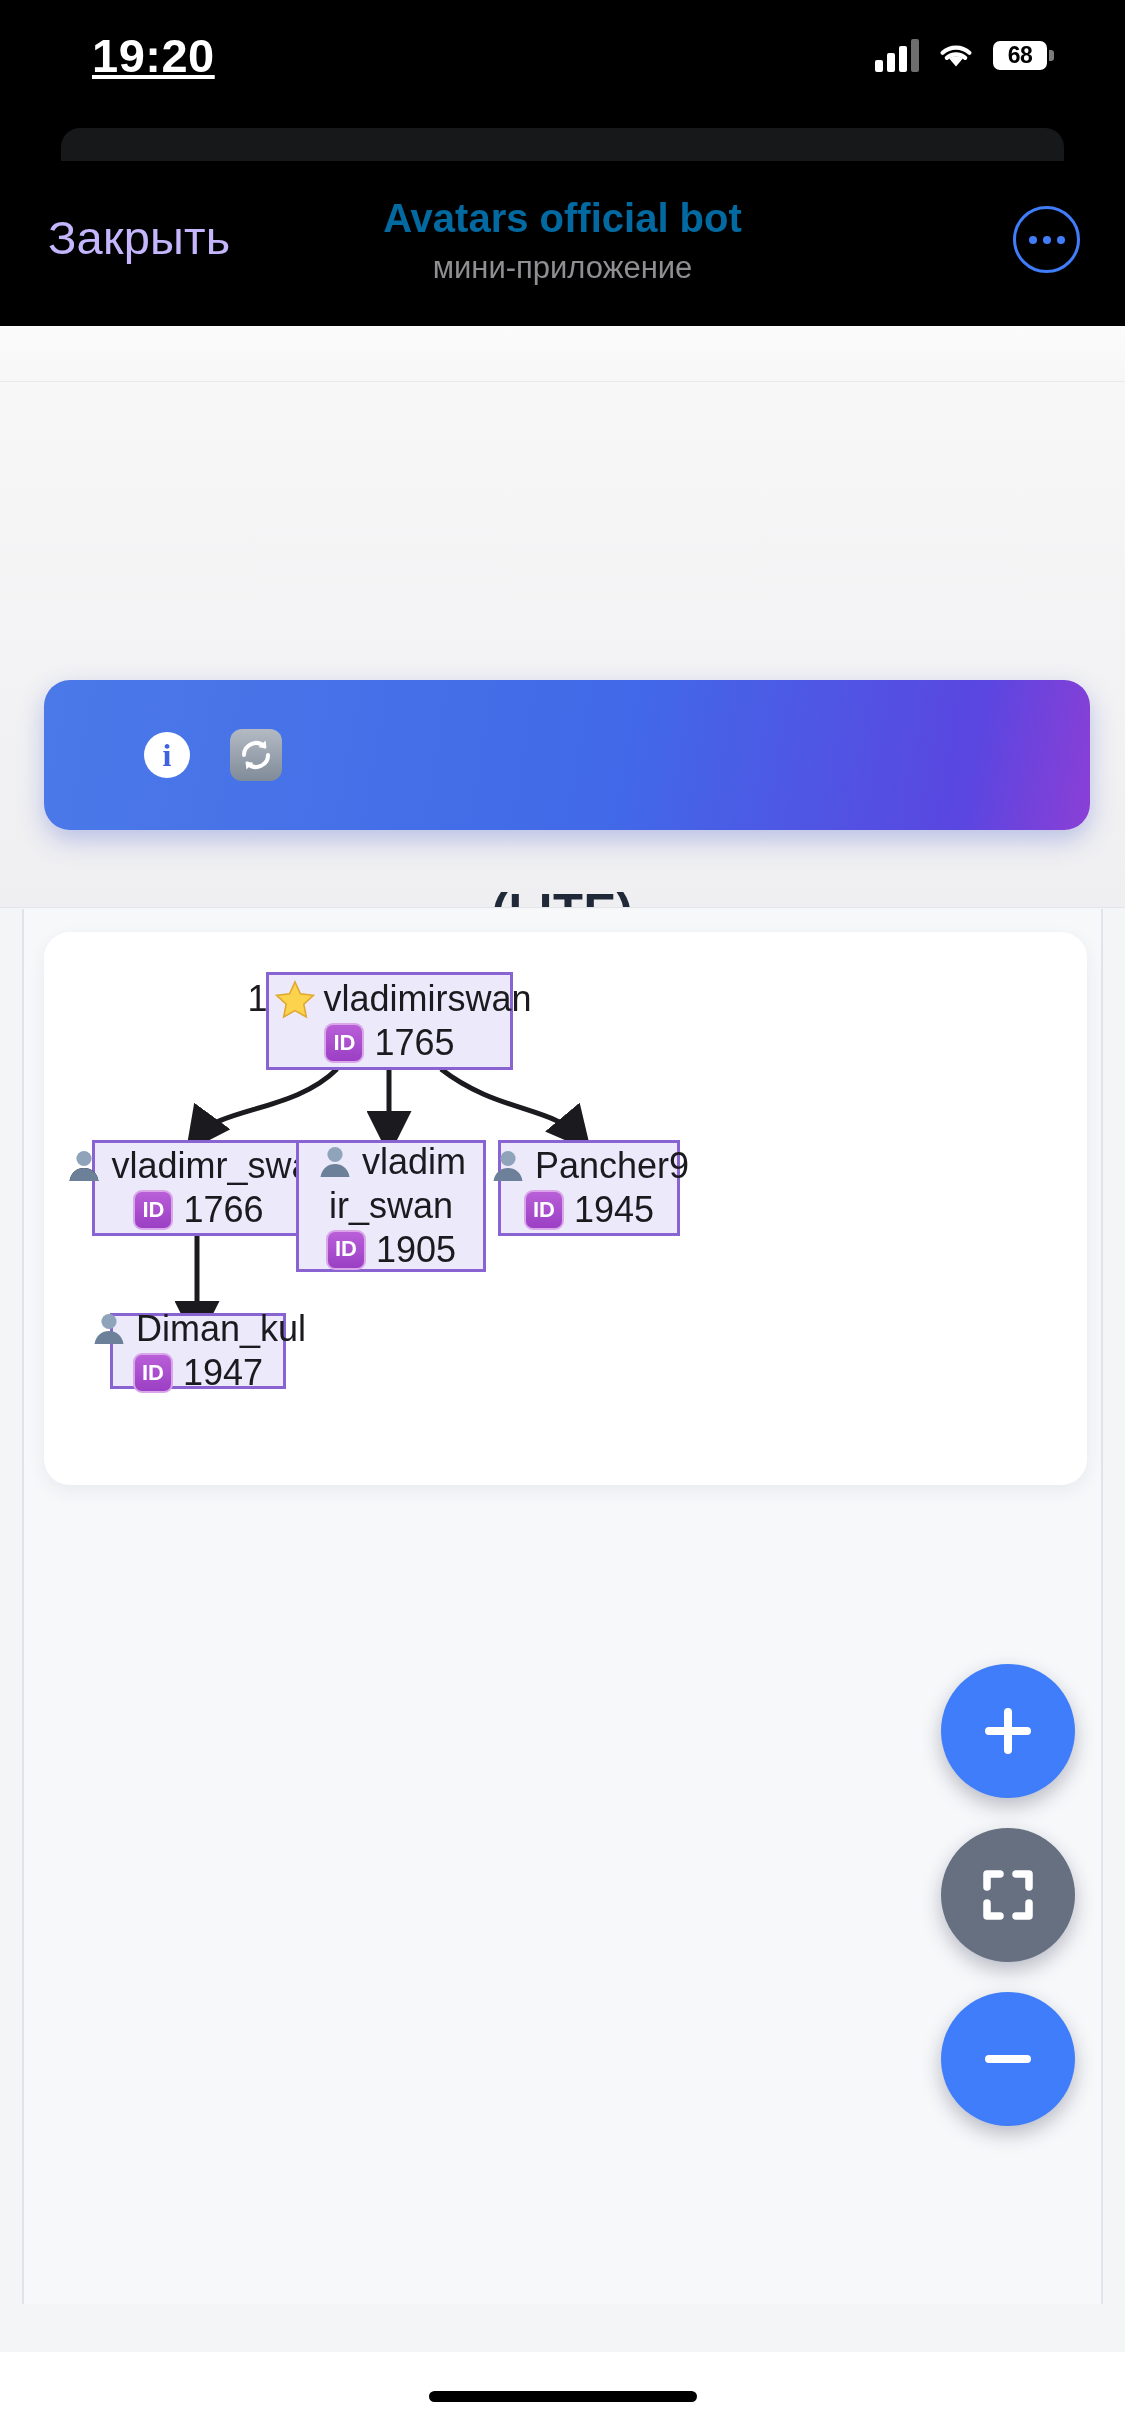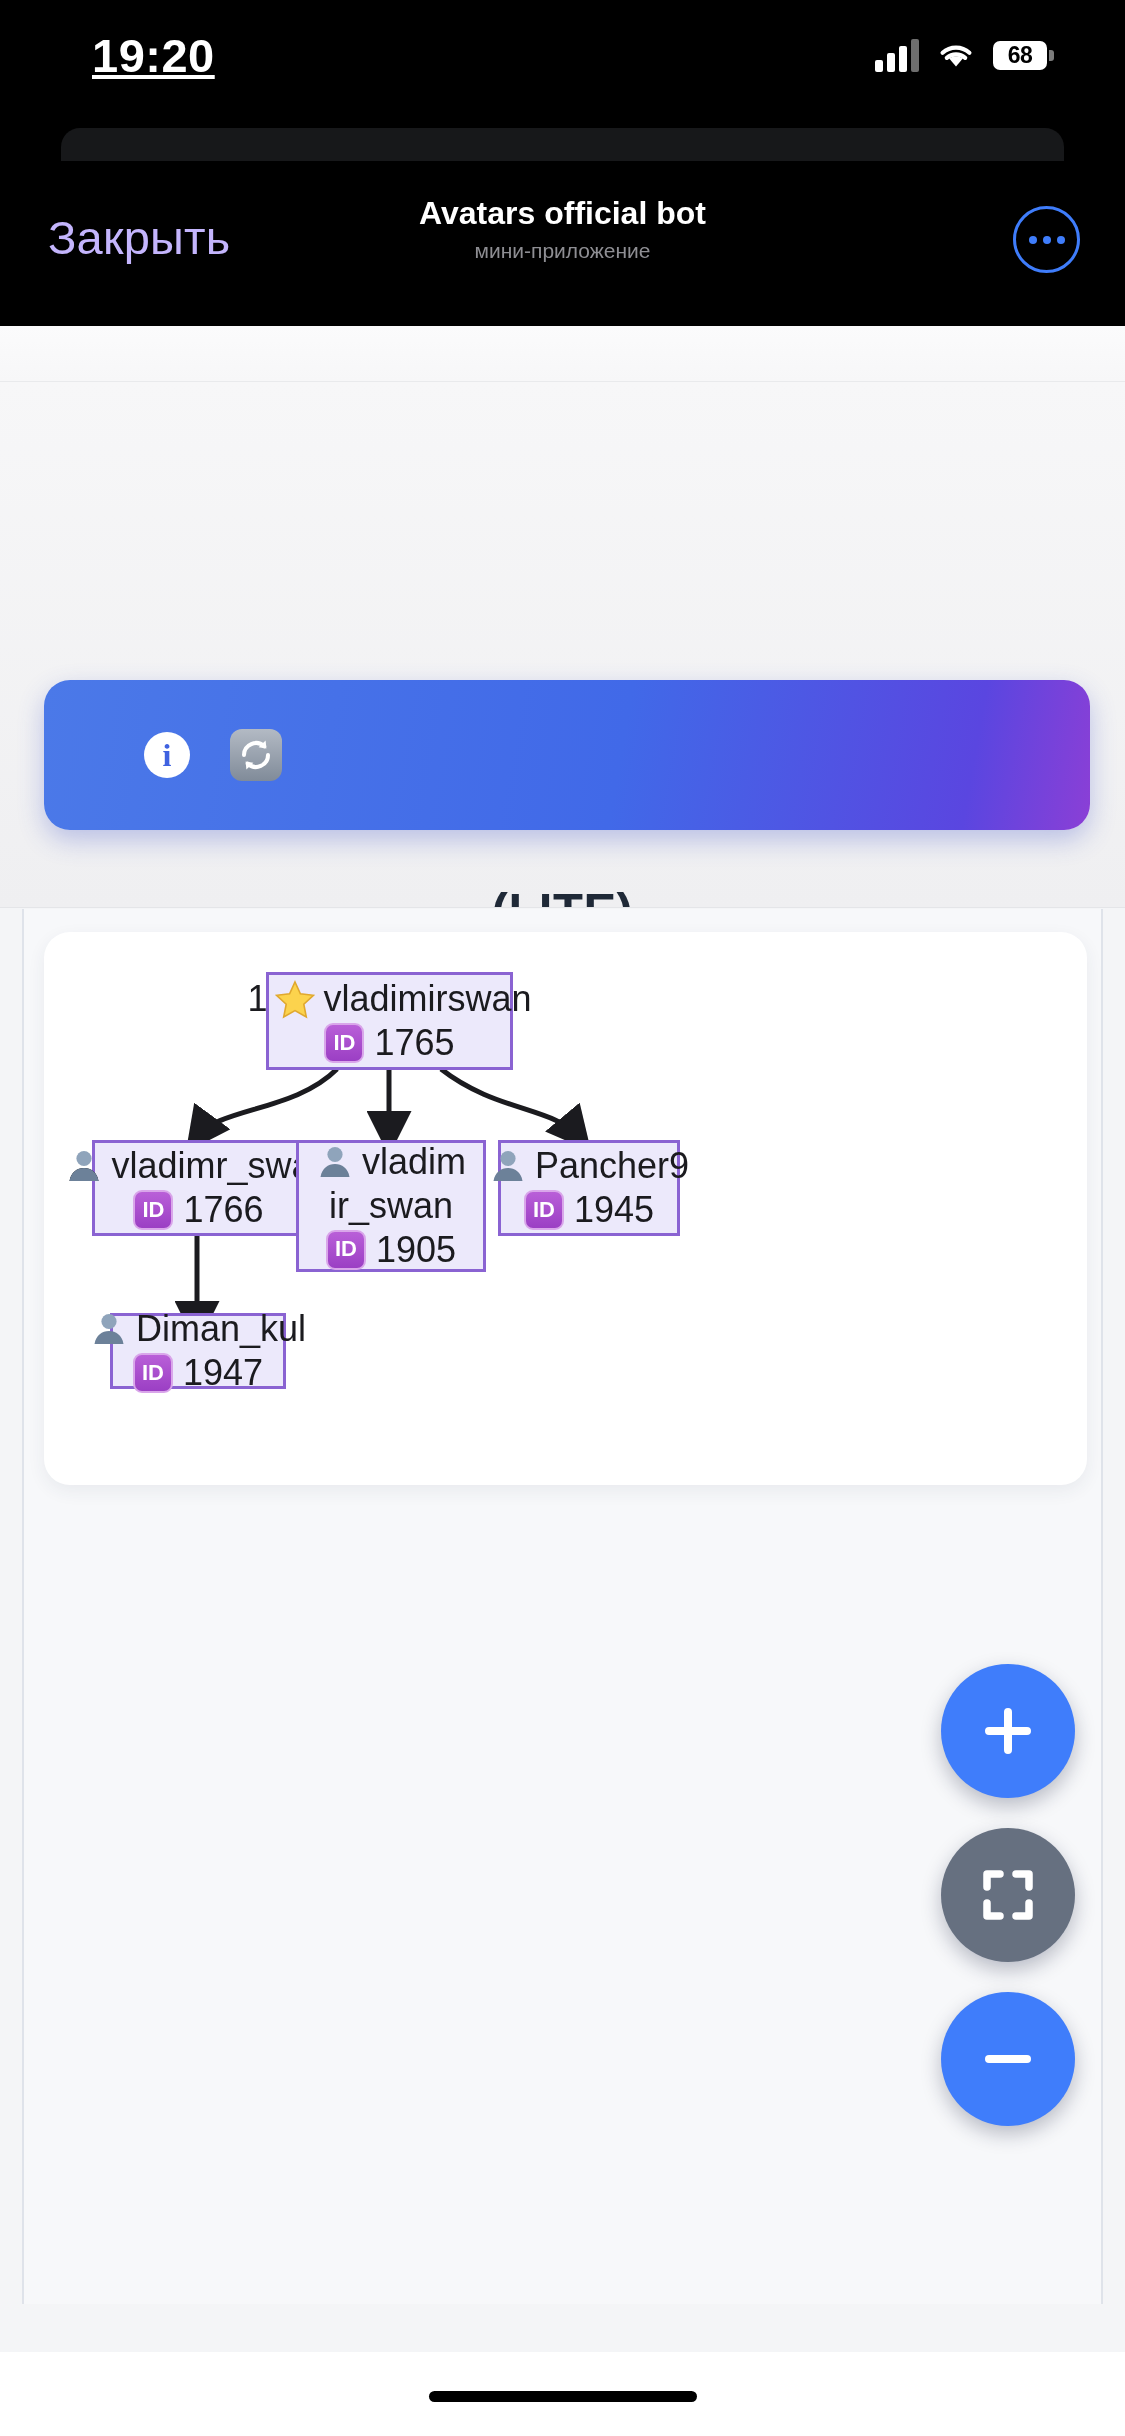--- a/index.html
+++ b/index.html
@@ -50,22 +50,22 @@
     background: #000;
   }
   .nav-close {
     position: absolute; left: 48px; top: 24px;
     font-size: 47px; color: #c4b5fd; letter-spacing: 0.2px;
   }
   .nav-titles {
     position: absolute; left: 0; right: 0; top: 8px;
     text-align: center;
   }
-  .nav-title { font-size: 32px; font-weight: 700; color: #ffffff; line-height: 1.22; }
-  .nav-sub { font-size: 21px; color: #8e8e93; line-height: 1.5; margin-top: 2px; }
+  .nav-title { font-size: 40px; font-weight: 700; color: #0369a1; line-height: 1.22; }
+  .nav-sub { font-size: 31px; color: #8e8e93; line-height: 1.5; margin-top: 2px; }
   .nav-more {
     position: absolute; right: 45px; top: 20px;
     width: 67px; height: 67px; border-radius: 50%;
     border: 3px solid #3f7dfb;
     display: flex; align-items: center; justify-content: center; gap: 6px;
   }
   .nav-more span { width: 8px; height: 8px; border-radius: 50%; background: #3f7dfb; display:block; }
 
   
   .appbody {

